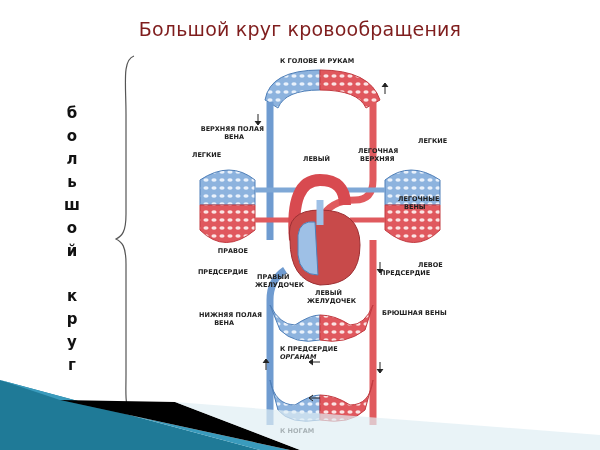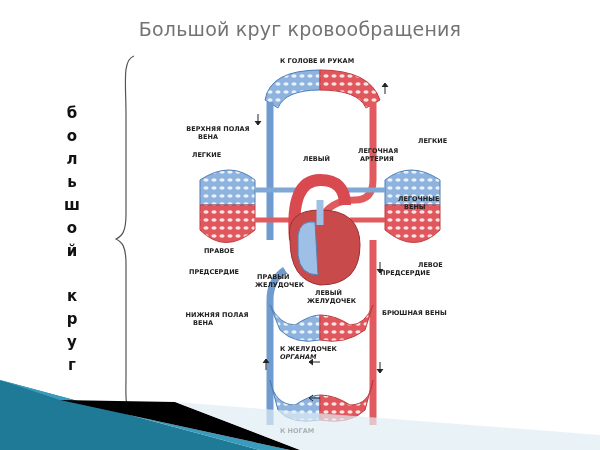--- a/index.html
+++ b/index.html
@@ -3,40 +3,40 @@
 <meta charset="utf-8">
 <style>
   html, body { margin: 0; padding: 0; }
   body {
     width: 600px; height: 450px; position: relative; overflow: hidden;
     background: #ffffff;
     font-family: "DejaVu Sans", sans-serif;
   }
   .title {
     position: absolute; left: 0; top: 18px; width: 600px; text-align: center;
-    font-family: "DejaVu Sans", sans-serif; font-size: 19px; color: #737373;
+    font-family: "DejaVu Sans", sans-serif; font-size: 19px; color: #7f1d1d;
     letter-spacing: 0.2px;
   }
   .vertical-label {
     position: absolute; left: 60px; top: 102px; width: 24px;
     display: flex; flex-direction: column; align-items: center;
   }
   .vertical-label span {
     font-family: "DejaVu Sans", sans-serif; font-weight: bold; font-size: 15px;
     color: #111; height: 23px; line-height: 23px;
   }
   .vertical-label .gap { height: 22px; }
   .brace { position: absolute; left: 112px; top: 54px; }
   .diagram { position: absolute; left: 170px; top: 40px; width: 300px; height: 400px; }
   .lbl {
     position: absolute; font-family: "DejaVu Sans", sans-serif; font-weight: bold;
     font-size: 6.5px; color: #222; line-height: 7.5px; white-space: nowrap;
   }
   .c { text-align: left; }
-  .r { text-align: center; }
+  .r { text-align: right; }
   .footer-deco { position: absolute; left: 0; top: 360px; width: 600px; height: 90px; }
 </style>
 </head>
 <body>
 
 <div class="title">Большой круг кровообращения</div>
 
 <div class="vertical-label">
   <span>б</span>
   <span>о</span>
@@ -124,36 +124,36 @@
       <path d="M210 222 L210 232 M207 229 L210 233 L213 229"></path>
     </g>
   </svg>
 
   <div class="lbl c" style="left:110px; top:18px; width:80px;">К ГОЛОВЕ И РУКАМ</div>
   <div class="lbl r" style="left:2px; top:86px; width:92px;">ВЕРХНЯЯ ПОЛАЯ</div>
   <div class="lbl r" style="left:2px; top:94px; width:72px;">ВЕНА</div>
   <div class="lbl" style="left:22px; top:112px;">ЛЕГКИЕ</div>
   <div class="lbl" style="left:133px; top:116px;">ЛЕВЫЙ</div>
   <div class="lbl" style="left:188px; top:108px;">ЛЕГОЧНАЯ</div>
-  <div class="lbl" style="left:190px; top:116px;">АРТЕРИЯ</div>
+  <div class="lbl" style="left:190px; top:116px;">ВЕРХНЯЯ</div>
   <div class="lbl" style="left:248px; top:98px;">ЛЕГКИЕ</div>
   <div class="lbl" style="left:228px; top:156px;">ЛЕГОЧНЫЕ</div>
   <div class="lbl" style="left:234px; top:164px;">ВЕНЫ</div>
   <div class="lbl r" style="left:20px; top:208px; width:58px;">ПРАВОЕ</div>
   <div class="lbl r" style="left:10px; top:229px; width:68px;">ПРЕДСЕРДИЕ</div>
   <div class="lbl" style="left:87px; top:234px;">ПРАВЫЙ</div>
   <div class="lbl" style="left:85px; top:242px;">ЖЕЛУДОЧЕК</div>
   <div class="lbl" style="left:216px; top:222px;margin-left:32px;">ЛЕВОЕ</div>
   <div class="lbl" style="left:210px; top:230px;">ПРЕДСЕРДИЕ</div>
   <div class="lbl" style="left:145px; top:250px;">ЛЕВЫЙ</div>
   <div class="lbl" style="left:137px; top:258px;">ЖЕЛУДОЧЕК</div>
   <div class="lbl r" style="left:2px; top:272px; width:90px;">НИЖНЯЯ ПОЛАЯ</div>
   <div class="lbl r" style="left:2px; top:280px; width:62px;">ВЕНА</div>
   <div class="lbl" style="left:212px; top:270px;">БРЮШНАЯ ВЕНЫ</div>
-  <div class="lbl c" style="left:110px; top:306px; width:80px;">К ЖЕЛУДОЧЕК</div>
+  <div class="lbl c" style="left:110px; top:306px; width:80px;">К ПРЕДСЕРДИЕ</div>
   <div class="lbl c" style="left:110px; top:314px; width:80px;font-style:italic;">ОРГАНАМ</div>
   <div class="lbl c" style="left:110px; top:388px; width:80px;">К НОГАМ</div>
 </div>
 
 <svg class="footer-deco" width="600" height="90" viewBox="0 0 600 90">
   <polygon points="0,20 0,90 260,90" fill="#1f7a97"></polygon>
   <polygon points="0,20 60,40 290,90 260,90" fill="#3a9bbd"></polygon>
   <polygon points="60,40 175,42 300,90 290,90" fill="#000000"></polygon>
   <polygon points="175,42 600,75 600,90 300,90" fill="#dfeef3" opacity="0.7"></polygon>
 </svg>

